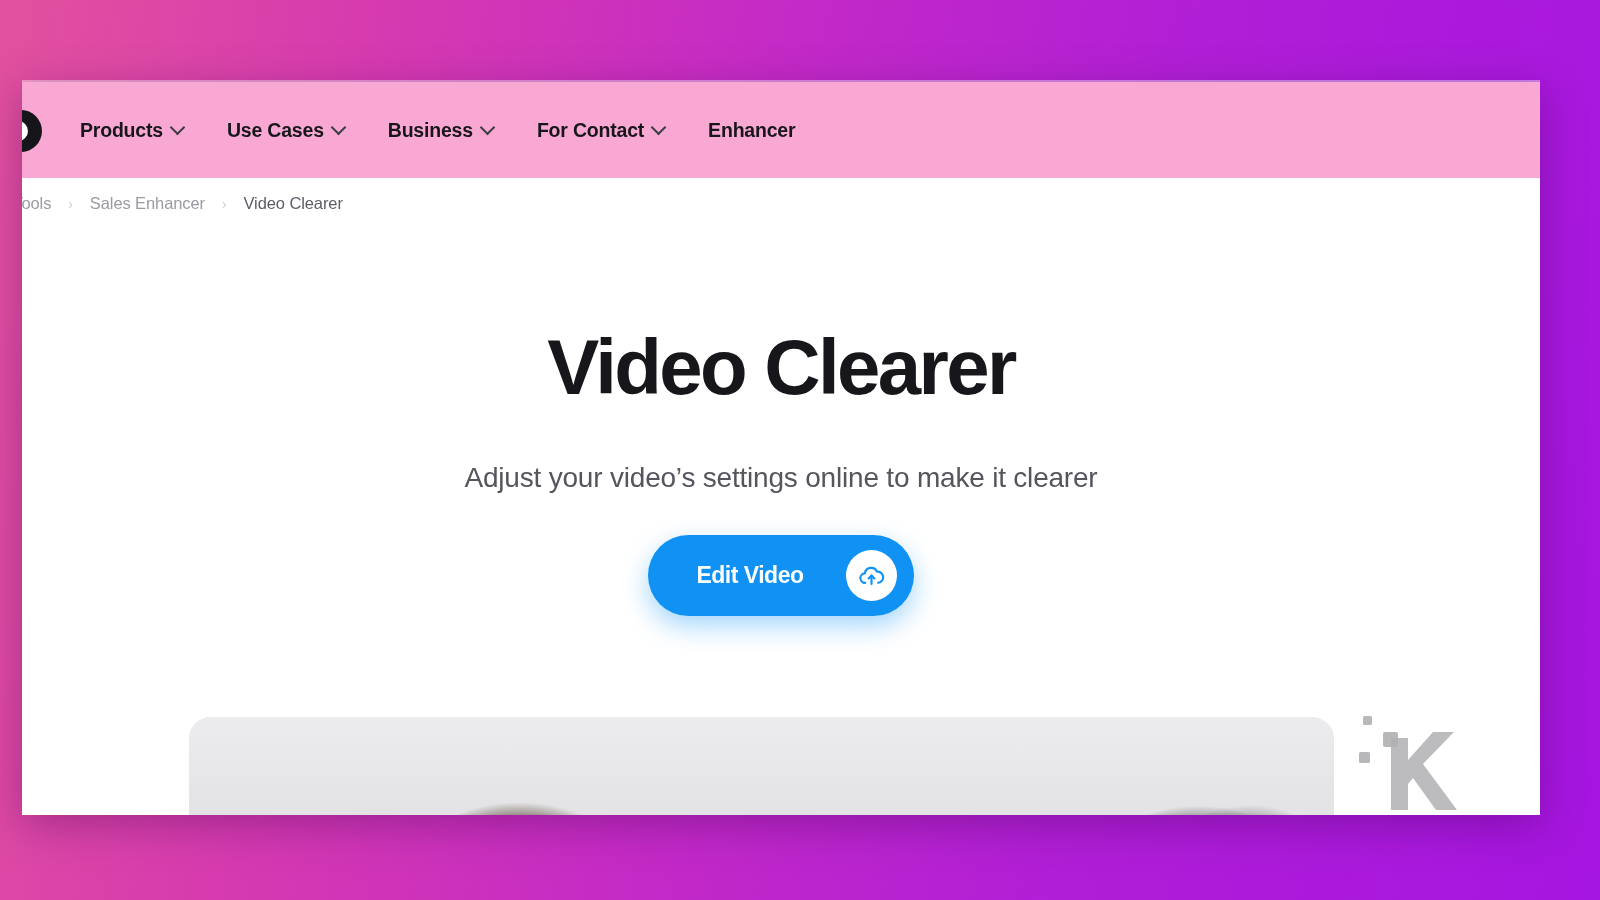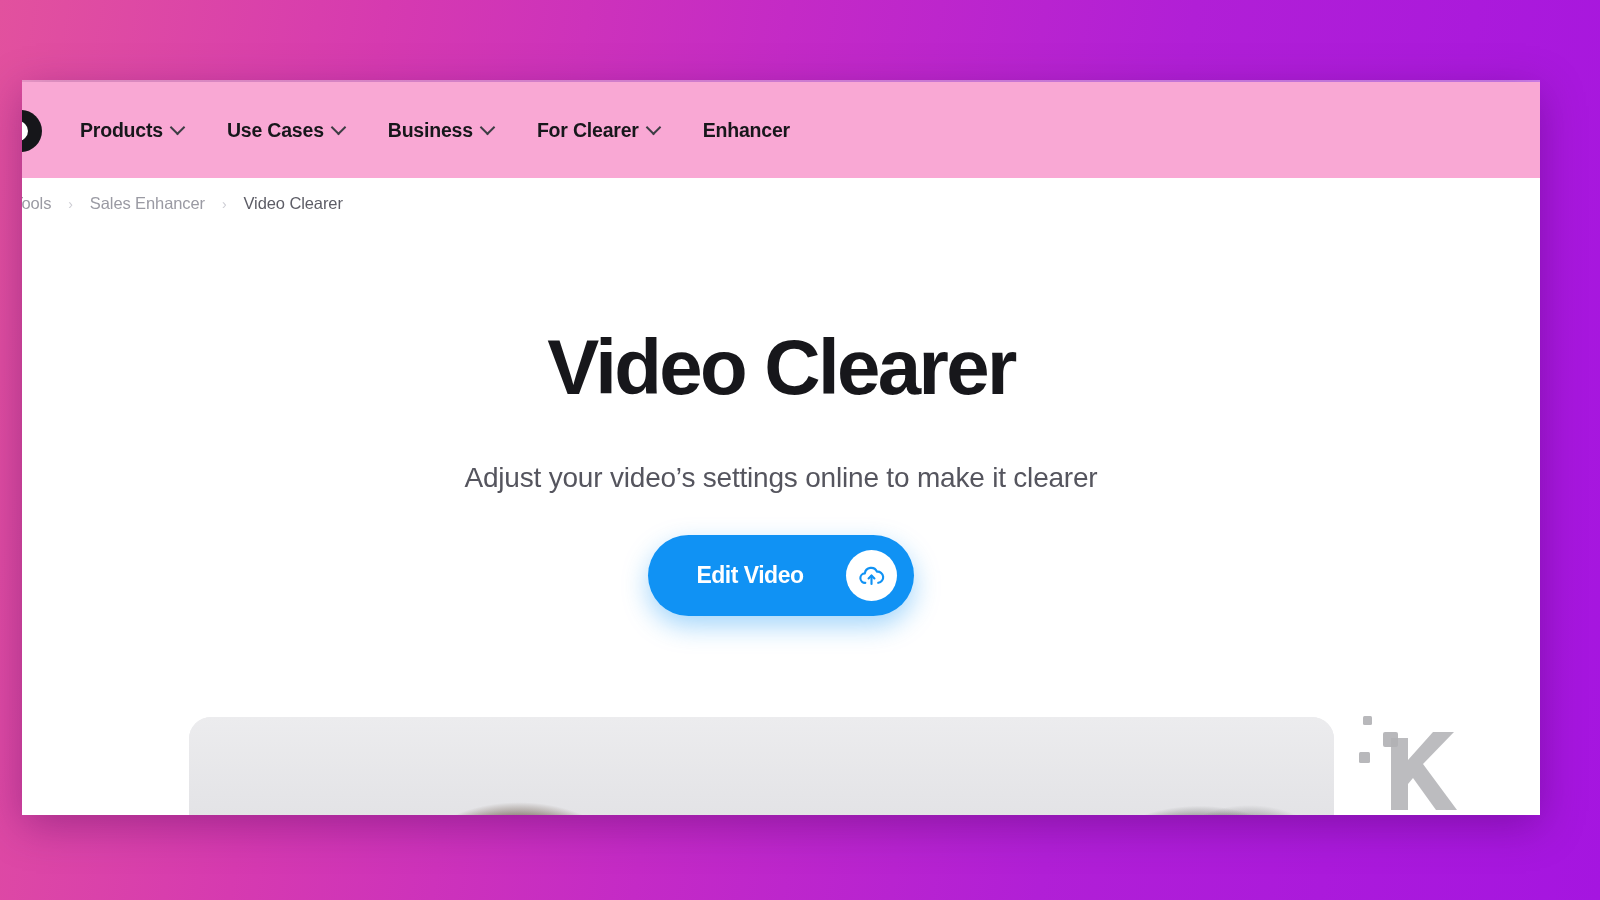--- a/index.html
+++ b/index.html
@@ -299,21 +299,21 @@
         <span>Use Cases</span>
         <span class="chev"></span>
       </div>
 
       <div class="nav-item">
         <span>Business</span>
         <span class="chev"></span>
       </div>
 
       <div class="nav-item">
-        <span>For Clearer</span>
+        <span>For Contact</span>
         <span class="chev"></span>
       </div>
 
       <div class="nav-item">
         <span>Enhancer</span>
       </div>
 
     </div>
 
 

